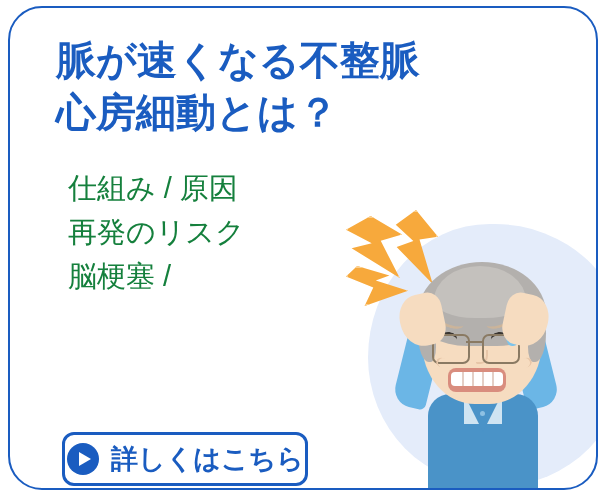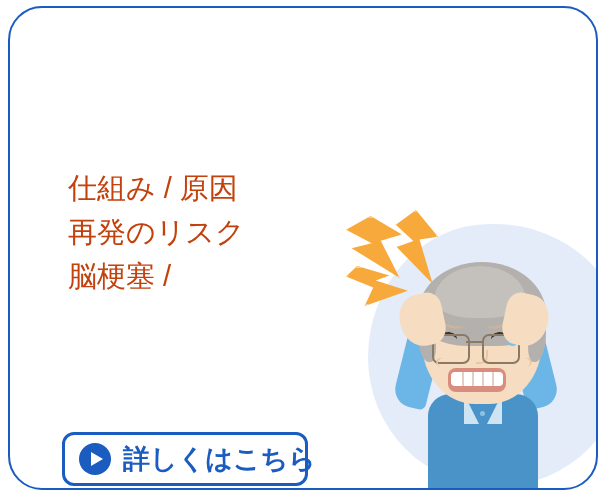--- a/index.html
+++ b/index.html
@@ -288,42 +288,42 @@
     line-height: 52px;
     letter-spacing: 0px;
     white-space: nowrap;
   }
   .title-line { display: block; }
 
   #subtitle {
     position: absolute;
     left: 58px;
     top: 158px;
-    color: #c2410c;
+    color: #15803d;
     font-size: 29px;
     line-height: 44px;
     font-weight: normal;
     white-space: nowrap;
   }
   .sub-line { display: block; }
 
   
   #cta {
     position: absolute;
     left: 52px;
     top: 424px;
     width: 246px;
     height: 54px;
     box-sizing: border-box;
     border: 3px solid #1a5cc0;
     border-radius: 12px;
     background: #ffffff;
     display: flex;
     align-items: center;
-    padding-left: 14px;
+    padding-left: 2px;
     cursor: pointer;
   }
   #cta-play {
     width: 32px; height: 32px;
     border-radius: 50%;
     background: #1a5cc0;
     position: relative;
     flex: 0 0 auto;
   }
   #cta-play::after {
@@ -391,20 +391,24 @@
         <div class="tooth-gap" style="left:14px;top:4px;"></div>
         <div class="tooth-gap" style="left:24px;top:4px;"></div>
         <div class="tooth-gap" style="left:34px;top:4px;"></div>
         <div class="tooth-gap" style="left:44px;top:4px;"></div>
       </div>
 
       <div class="hand" id="hand-left"></div>
       <div class="hand" id="hand-right"></div>
     </div>
 
+    <div id="title">
+      <span class="title-line">脈が速くなる不整脈</span>
+      <span class="title-line">心房細動とは？</span>
+    </div>
 
     <div id="subtitle">
       <span class="sub-line">仕組み / 原因</span>
       <span class="sub-line">再発のリスク</span>
       <span class="sub-line">脳梗塞 /</span>
     </div>
 
     <div id="cta">
       <span id="cta-play"></span>
       <span id="cta-label">詳しくはこちら</span>

